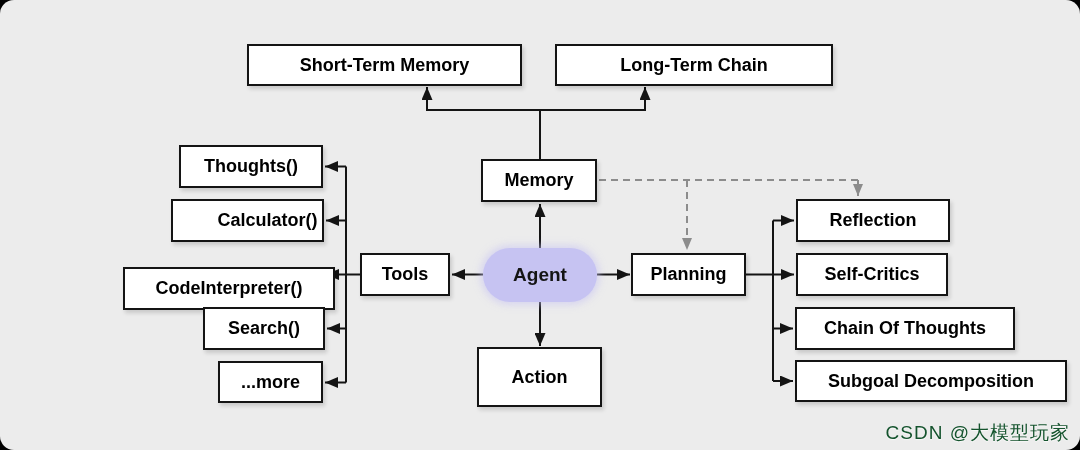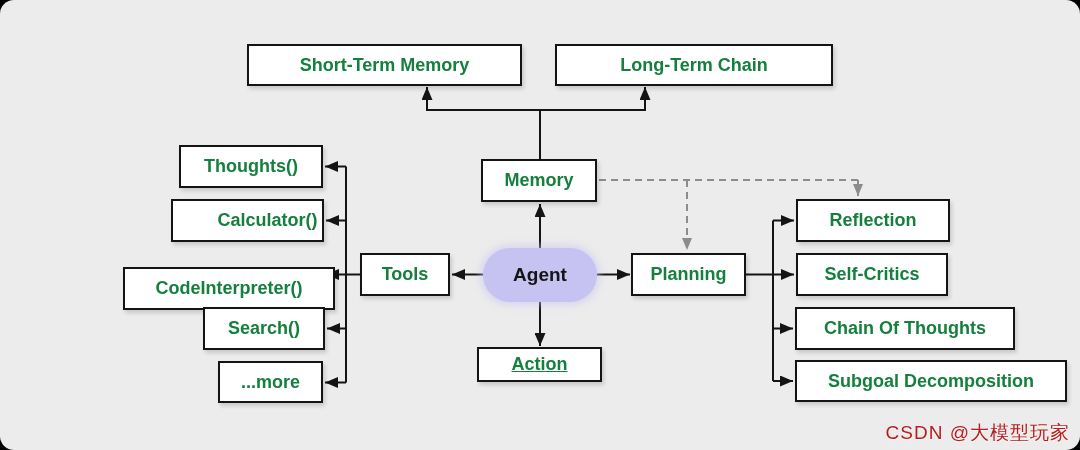--- a/index.html
+++ b/index.html
@@ -4,52 +4,52 @@
 <style>
   html,body{margin:0;padding:0;background:#000;width:1080px;height:450px;overflow:hidden;}
   #canvas{
     position:relative;width:1080px;height:450px;background:#ececec;
     border-radius:14px;overflow:hidden;
     font-family:"Liberation Sans","DejaVu Sans",sans-serif;
   }
   #wires{position:absolute;left:0;top:0;width:1080px;height:450px;}
   .box{
     position:absolute;box-sizing:border-box;background:#ffffff;
-    border:2.5px solid #141414;color:#15803d;
+    border:2.5px solid #141414;color:#000000;
     display:flex;align-items:center;justify-content:center;
     font-weight:bold;font-size:18px;white-space:nowrap;
     box-shadow:2px 3px 4px rgba(0,0,0,0.15);
   }
   .pill{
     position:absolute;box-sizing:border-box;background:#c6c3f2;color:#141414;
     border:none;border-radius:28px;
     display:flex;align-items:center;justify-content:center;
     font-weight:bold;font-size:19px;
     box-shadow:0 0 7px 3px rgba(198,195,242,0.55);
   }
   
   .n-stm{left:247px;top:44px;width:275px;height:42px;}
   .n-ltm{left:555px;top:44px;width:278px;height:42px;}
   .n-memory{left:481px;top:159px;width:116px;height:43px;}
   .n-agent{left:483px;top:248px;width:114px;height:54px;}
-  .n-action{left:477px;top:347px;width:125px;height:35px;text-decoration:underline;}
+  .n-action{left:477px;top:347px;width:125px;height:60px;}
   .n-tools{left:360px;top:253px;width:90px;height:43px;}
   .n-planning{left:631px;top:253px;width:115px;height:43px;}
   .n-calendar{left:179px;top:145px;width:144px;height:43px;}
   .n-calculator{left:171px;top:199px;width:153px;height:43px;padding-left:40px;}
   .n-codeinterpreter{left:112px;top:267px;width:212px;height:43px;margin-left:11px;}
   .n-search{left:203px;top:307px;width:122px;height:43px;}
   .n-more{left:218px;top:361px;width:105px;height:42px;}
   .n-reflection{left:796px;top:199px;width:154px;height:43px;}
   .n-selfcritics{left:796px;top:253px;width:152px;height:43px;}
   .n-chain{left:795px;top:307px;width:220px;height:43px;}
   .n-subgoal{left:795px;top:360px;width:272px;height:42px;}
   #watermark{
     position:absolute;right:10px;bottom:4px;
-    font-size:19px;color:#b91c1c;letter-spacing:1px;
+    font-size:19px;color:#14532d;letter-spacing:1px;
     text-shadow:0 1px 1px #fafafa;
   }
 </style>
 </head>
 <body>
 
 <div id="canvas">
 
   <svg id="wires" viewBox="0 0 1080 450" xmlns="http://www.w3.org/2000/svg">
     <defs>

